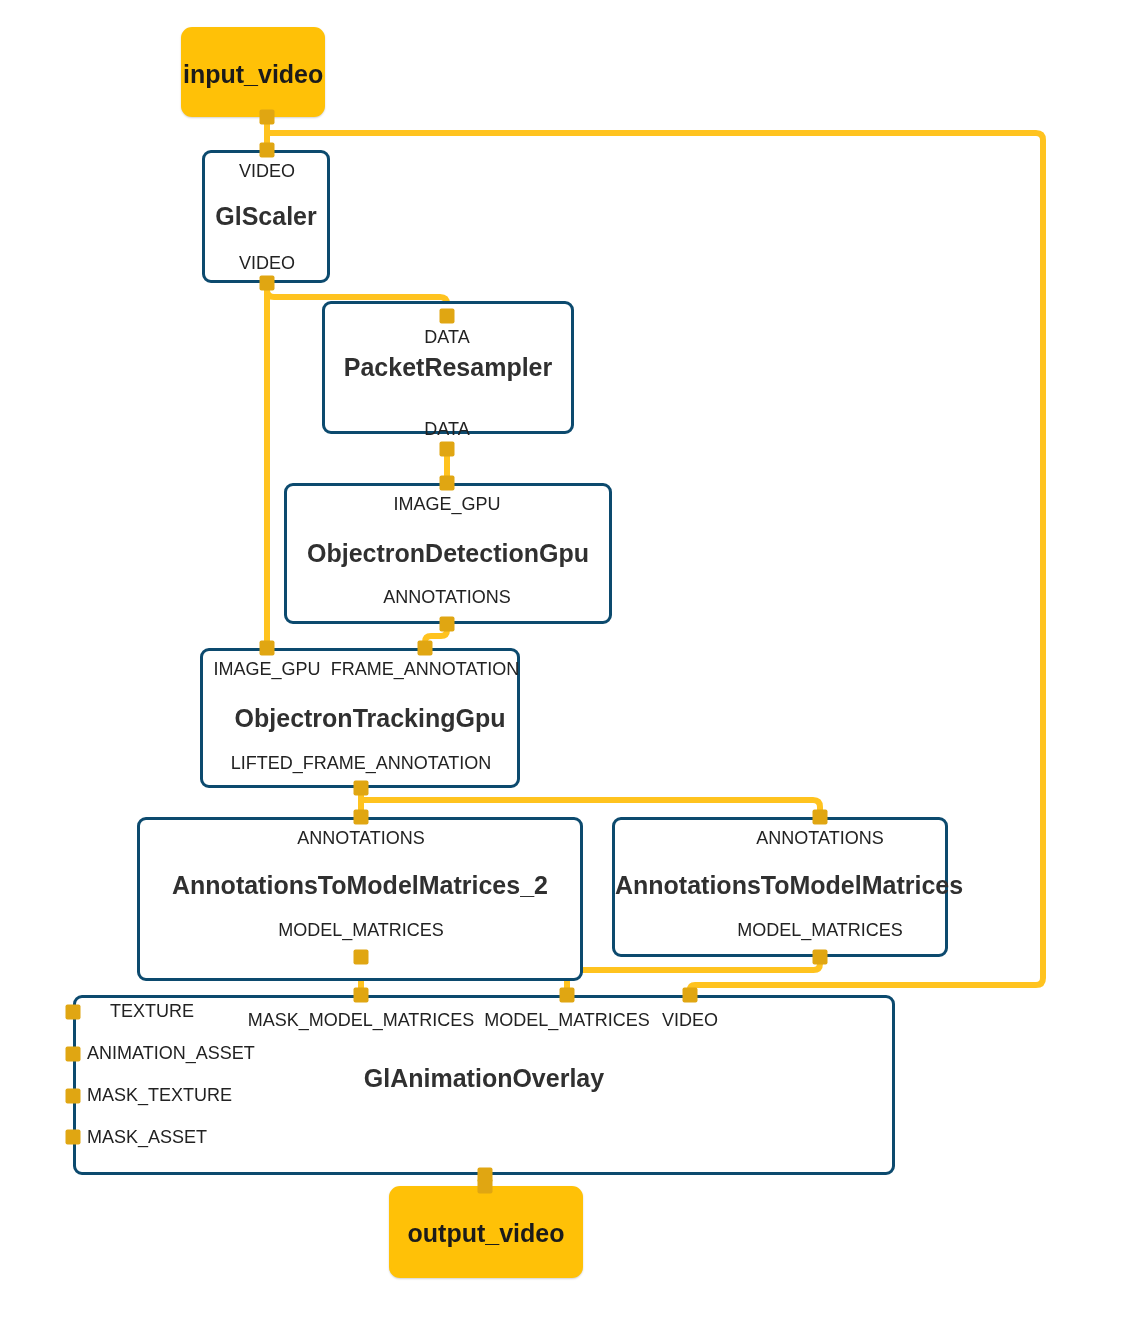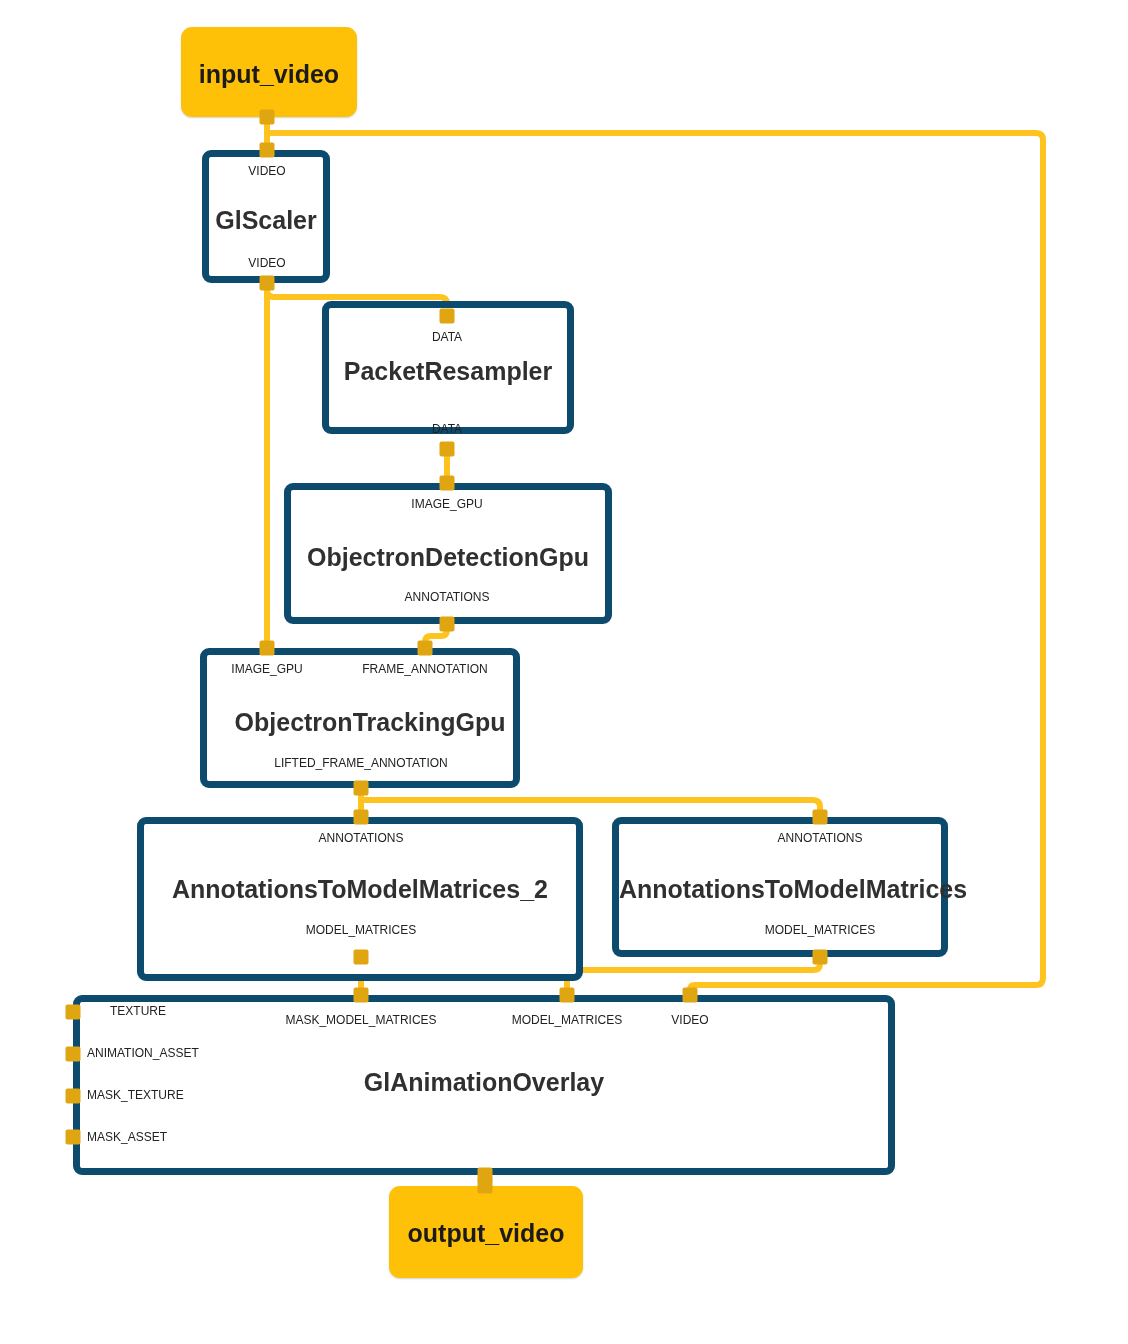--- a/index.html
+++ b/index.html
@@ -27,21 +27,21 @@
     height: 1344px;
     pointer-events: none;
   }
   .node {
     position: absolute;
     box-sizing: border-box;
     border-radius: 9px;
   }
   .node-calculator {
     background: #ffffff;
-    border: 7px solid #0c4a6e;
+    border: 3px solid #0c4a6e;
   }
   .node-stream {
     background: #FFC107;
     border: 2px solid #FFC107;
     border-radius: 11px;
     box-shadow: 0 1px 2px rgba(0,0,0,0.18);
   }
   .node-title {
     position: absolute;
     left: 0;
@@ -53,21 +53,21 @@
     line-height: 30px;
     white-space: nowrap;
   }
   .node-stream .node-title {
     color: #1b1b1b;
     font-size: 25px;
   }
   .port-label {
     position: absolute;
     color: #222222;
-    font-size: 12px;
+    font-size: 18px;
     line-height: 19px;
     white-space: nowrap;
     font-weight: normal;
   }
   .port-label.center {
     transform: translateX(-50%);
   }
   .port-dot {
     position: absolute;
     width: 15px;
@@ -88,21 +88,21 @@
       <path d="M 267 283 L 267 648" fill="none" stroke="#FFC31F" stroke-width="6" stroke-linecap="butt" stroke-linejoin="round"></path>
       <path d="M 447 449 L 447 483" fill="none" stroke="#FFC31F" stroke-width="6" stroke-linecap="butt" stroke-linejoin="round"></path>
       <path d="M 447 624 L 447 630 Q 447 636 441 636 L 431 636 Q 425 636 425 642 L 425 648" fill="none" stroke="#FFC31F" stroke-width="6" stroke-linecap="butt" stroke-linejoin="round"></path>
       <path d="M 361 788 L 361 817" fill="none" stroke="#FFC31F" stroke-width="6" stroke-linecap="butt" stroke-linejoin="round"></path>
       <path d="M 361 800 L 813 800 Q 820 800 820 807 L 820 817" fill="none" stroke="#FFC31F" stroke-width="6" stroke-linecap="butt" stroke-linejoin="round"></path>
       <path d="M 361 957 L 361 995" fill="none" stroke="#FFC31F" stroke-width="6" stroke-linecap="butt" stroke-linejoin="round"></path>
       <path d="M 820 957 L 820 963.5 Q 820 970 813.5 970 L 574 970 Q 567 970 567 977 L 567 995" fill="none" stroke="#FFC31F" stroke-width="6" stroke-linecap="butt" stroke-linejoin="round"></path>
       <path d="M 485 1175 L 485 1186" fill="none" stroke="#FFC31F" stroke-width="6" stroke-linecap="butt" stroke-linejoin="round"></path>
     </svg>
   <div id="node-layer">
-      <div class="node node-stream" style="left: 181px; top: 27px; width: 176px; height: 90px;">
+      <div class="node node-stream" style="left: 181px; top: 27px; width: 144px; height: 90px;">
         <div class="node-title" style="top: 30px;">input_video</div>
       </div>
       <div class="port-dot" style="left: 267px; top: 117px;"></div>
       <div class="node node-calculator" style="left: 202px; top: 150px; width: 128px; height: 133px;">
         <div class="node-title" style="top: 48px;">GlScaler</div>
       </div>
       <div class="port-label center" style="left: 267px; top: 162px;">VIDEO</div>
       <div class="port-dot" style="left: 267px; top: 150px;"></div>
       <div class="port-label center" style="left: 267px; top: 254px;">VIDEO</div>
       <div class="port-dot" style="left: 267px; top: 283px;"></div>

